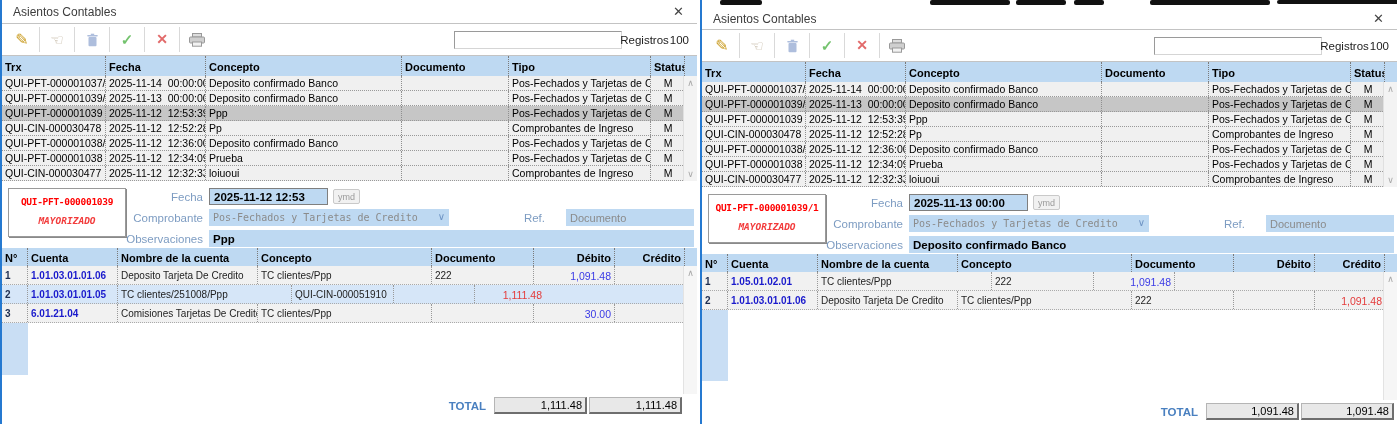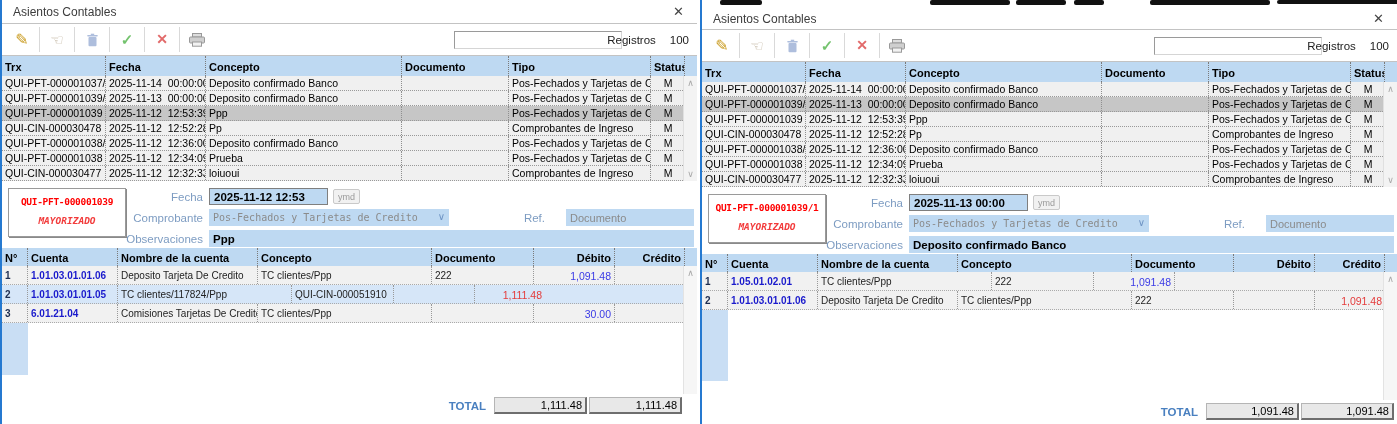--- a/index.html
+++ b/index.html
@@ -19,21 +19,21 @@
   .toolbar { position:relative; height:33px; border-top:1px solid #c3c3c3; border-bottom:1px solid #c3c3c3; display:flex; align-items:center; padding-left:5px; background:#fff; }
   .tbtn { width:30px; height:27px; border:none; background:none; display:flex; align-items:center; justify-content:center; cursor:pointer; }
   .sep { width:1px; height:25px; background:#d9d9d9; margin:0 2px; }
   .ic { font-size:15px; line-height:15px; }
   .ic.pencil { color:#c99a1d; font-size:16px; }
   .ic.hand { color:#bdb09a; font-size:15px; }
   .ic.check { color:#74c36e; font-weight:bold; font-size:15px; }
   .ic.cancel { color:#e26a6a; font-weight:bold; font-size:14px; }
   .reg-input { position:absolute; right:75px; top:7px; width:168px; height:18px; border:1px solid #9a9a9a; border-bottom-color:#d5d5d5; border-right-color:#d5d5d5; background:#fff; padding:0 3px; font-size:11px; }
   .reg-label { position:absolute; right:8px; top:10px; font-size:11.5px; color:#222; }
-  .reg-label .num { margin-left:14px; }
+  .reg-label .num { margin-left:1px; }
 
   
   .grid-main { position:relative; }
   .g-header { display:flex; height:20px; background:#bed9f2; font-weight:bold; align-items:center; }
   .g-header .hc { padding:2px 3px 0; border-right:1px dotted #7a7a7a; height:100%; display:flex; align-items:center; overflow:hidden; white-space:nowrap; }
   .g-rows { height:105px; overflow:hidden; }
   .g-row { display:flex; height:15px; background:#f0f0f0; border-bottom:1px dotted #999; }
   .g-row.selected { background:#c6c6c6; }
   .c { padding:1px 3px 0; border-right:1px dotted #8f8f8f; overflow:hidden; white-space:nowrap; font-size:10.5px; }
   .c-trx { width:104px; } .hc-trx { width:104px; }
@@ -259,21 +259,21 @@
           <div class="dc dc-nombre">Deposito Tarjeta De Credito</div>
           <div class="dc dc-concepto">TC clientes/Ppp</div>
           <div class="dc dc-doc">222</div>
           <div class="dc dc-debito">1,091.48</div>
           <div class="dc dc-credito"></div>
         </div>
 
         <div class="d-row selected">
           <div class="dc dc-n">2</div>
           <div class="dc dc-cuenta">1.01.03.01.01.05</div>
-          <div class="dc dc-concepto">TC clientes/117824/Ppp</div>
+          <div class="dc dc-concepto">TC clientes/251008/Ppp</div>
           <div class="dc dc-doc">QUI-CIN-000051910</div>
           <div class="dc dc-debito"></div>
           <div class="dc dc-credito">1,111.48</div>
         </div>
 
         <div class="d-row">
           <div class="dc dc-n">3</div>
           <div class="dc dc-cuenta">6.01.21.04</div>
           <div class="dc dc-nombre">Comisiones Tarjetas De Credito</div>
           <div class="dc dc-concepto">TC clientes/Ppp</div>

